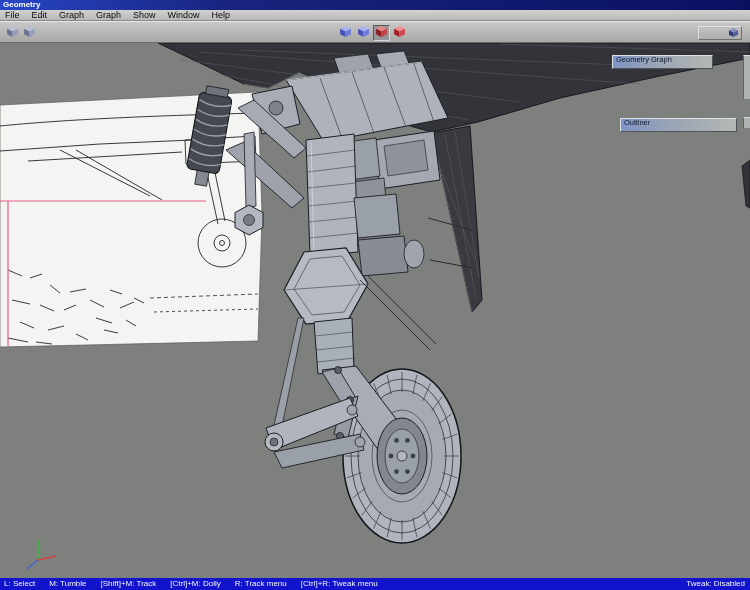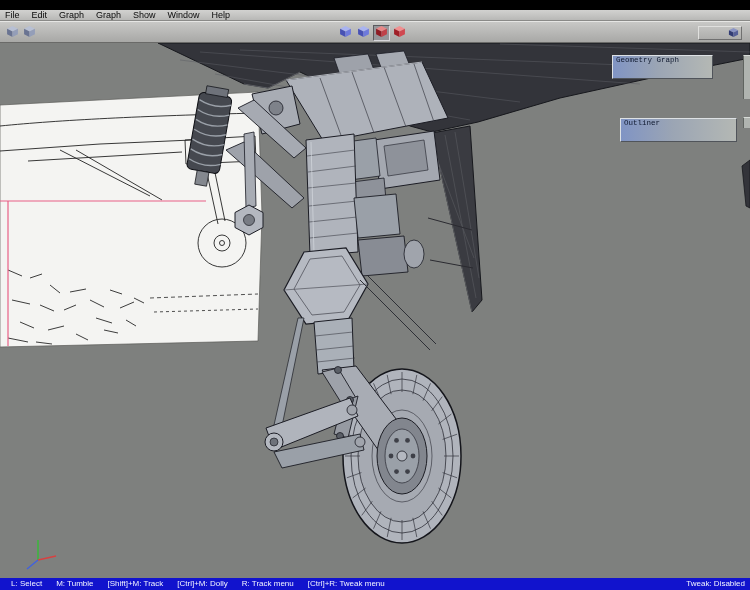--- a/index.html
+++ b/index.html
@@ -46,45 +46,48 @@
     display:flex; align-items:center; justify-content:flex-end; padding-right:2px;
   }
   
   .viewport {
     position:absolute; left:0; top:43px; width:750px; height:535px;
     background:#7e807e;
   }
   .viewport svg { display:block; }
   
   .float-panel {
-    position:absolute; height:24px;
+    position:absolute; height:14px;
     background:linear-gradient(to right,#8094c4 0%, #9ba5b4 45%, #b4b8b4 100%);
     border:1px solid; border-color:#dde1e4 #50545a #50545a #dde1e4;
     font-size:7.5px; line-height:8px; color:#101a30; padding:0 3px;
-    white-space:nowrap; overflow:hidden;font-family:Liberation Mono, monospace;
+    white-space:nowrap; overflow:hidden;
   }
   .edge-strip {
     position:absolute; background:#b0b4b0;
     border-left:1px solid #606460; border-top:1px solid #d8dcd8;
   }
   
   .statusbar {
     position:absolute; left:0; top:578px; width:750px; height:12px;
     background:#1113cd; color:#f2f4ff; font-size:8px; line-height:12px;
-    display:flex; gap:14px; padding-left:11px; white-space:nowrap;
+    display:flex; gap:14px; padding-left:4px; white-space:nowrap;
   }
   .statusbar .right {
     position:absolute; right:5px; top:0;
   }
 </style>
 </head>
 <body>
 
 <div class="screen">
 
+  <div class="titlebar">
+    <span>Geometry</span>
+  </div>
 
   <div class="menubar">
     <span class="menu-item">File</span>
     <span class="menu-item">Edit</span>
     <span class="menu-item">Graph</span>
     <span class="menu-item">Graph</span>
     <span class="menu-item">Show</span>
     <span class="menu-item">Window</span>
     <span class="menu-item">Help</span>
   </div>

